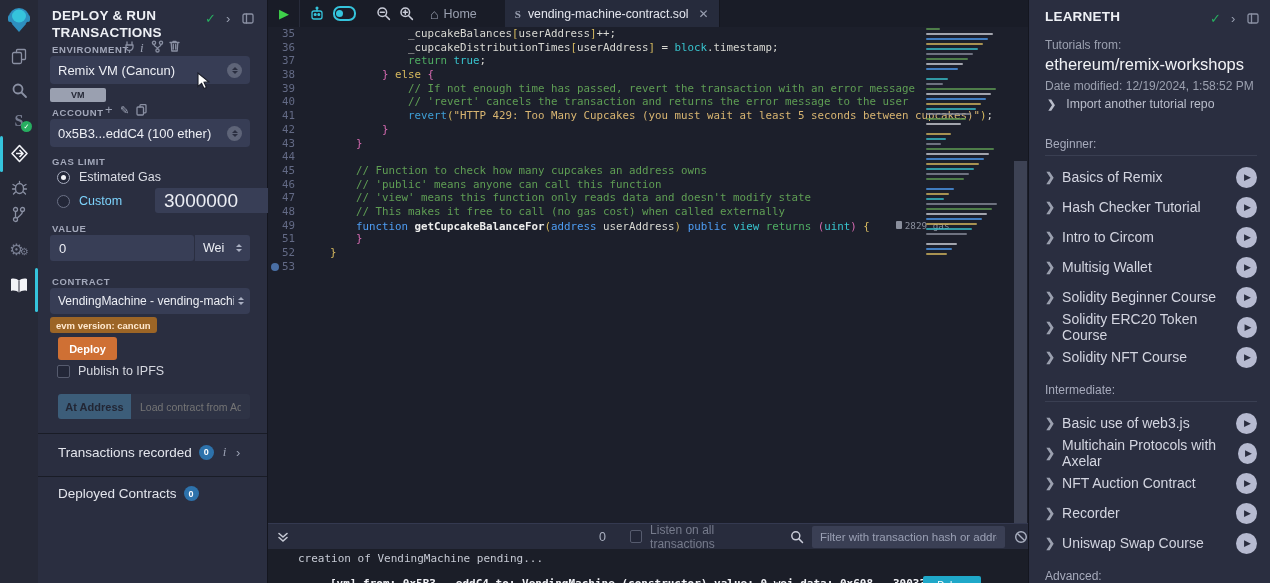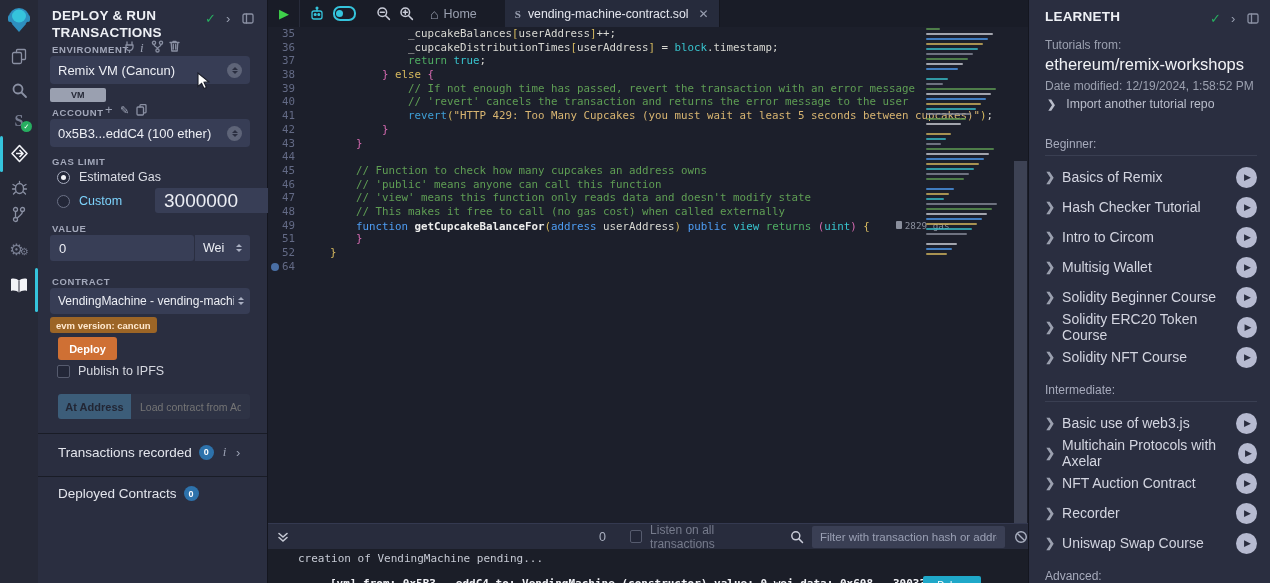--- a/index.html
+++ b/index.html
@@ -311,21 +311,21 @@
           <div class="cl"><span class="bp"></span><span class="ln">42</span><span class="ct"><span class="tk-pl">        </span><span class="tk-pink">}</span></span></div>
           <div class="cl"><span class="bp"></span><span class="ln">43</span><span class="ct"><span class="tk-pl">    </span><span class="tk-pink">}</span></span></div>
           <div class="cl"><span class="bp"></span><span class="ln">44</span><span class="ct"></span></div>
           <div class="cl"><span class="bp"></span><span class="ln">45</span><span class="ct"><span class="tk-pl">    </span><span class="tk-cm">// Function to check how many cupcakes an address owns</span></span></div>
           <div class="cl"><span class="bp"></span><span class="ln">46</span><span class="ct"><span class="tk-pl">    </span><span class="tk-cm">// 'public' means anyone can call this function</span></span></div>
           <div class="cl"><span class="bp"></span><span class="ln">47</span><span class="ct"><span class="tk-pl">    </span><span class="tk-cm">// 'view' means this function only reads data and doesn't modify state</span></span></div>
           <div class="cl"><span class="bp"></span><span class="ln">48</span><span class="ct"><span class="tk-pl">    </span><span class="tk-cm">// This makes it free to call (no gas cost) when called externally</span></span></div>
           <div class="cl"><span class="bp"></span><span class="ln">49</span><span class="ct"><span class="tk-pl">    </span><span class="tk-kw">function </span><span class="tk-wb">getCupcakeBalanceFor</span><span class="tk-gold">(</span><span class="tk-kw">address</span><span class="tk-pl"> userAddress</span><span class="tk-gold">)</span><span class="tk-pl"> </span><span class="tk-kw">public </span><span class="tk-cy">view </span><span class="tk-grn">returns </span><span class="tk-pink">(</span><span class="tk-cy">uint</span><span class="tk-pink">)</span><span class="tk-pl"> </span><span class="tk-gold">{</span><span class="gas"><span class="gasic"></span><span>2829 gas</span></span></span></div>
           <div class="cl"><span class="bp"></span><span class="ln">51</span><span class="ct"><span class="tk-pl">    </span><span class="tk-pink">}</span></span></div>
           <div class="cl"><span class="bp"></span><span class="ln">52</span><span class="ct"><span class="tk-gold">}</span></span></div>
-          <div class="cl"><span class="bp on"></span><span class="ln">64</span><span class="ct"></span></div>
+          <div class="cl"><span class="bp on"></span><span class="ln">53</span><span class="ct"></span></div>
         </div>
       <div class="minimap" id="minimap">
           <div class="mm" style="background: rgb(95, 158, 84); width: 14px;"></div>
           <div class="mm" style="background: rgb(207, 210, 218); width: 67px;"></div>
           <div class="mm" style="background: rgb(78, 157, 243); width: 62px;"></div>
           <div class="mm" style="background: rgb(215, 186, 95); width: 57px;"></div>
           <div class="mm" style="background: rgb(56, 195, 205); width: 52px;"></div>
           <div class="mm" style="background: rgb(138, 143, 157); width: 47px;"></div>
           <div class="mm" style="background: rgb(95, 158, 84); width: 42px;"></div>
           <div class="mm" style="background: rgb(207, 210, 218); width: 37px;"></div>

